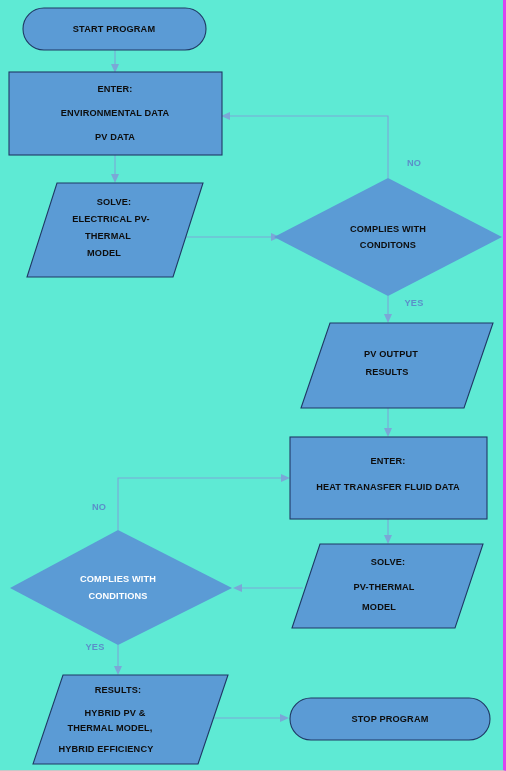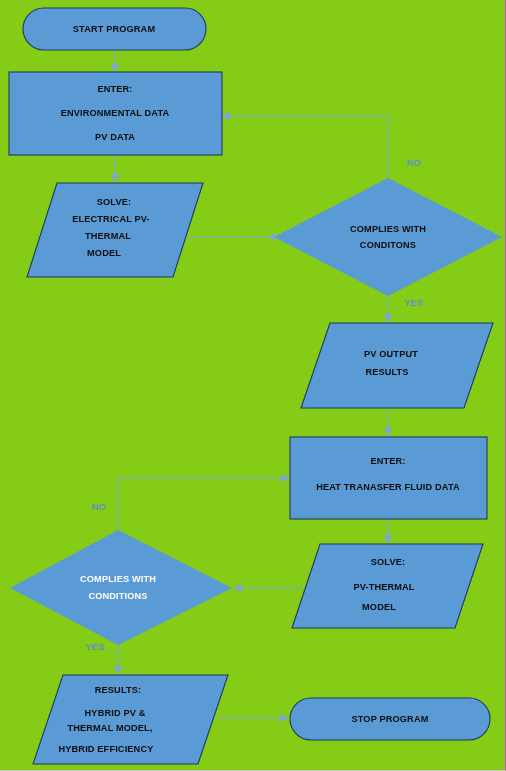--- a/index.html
+++ b/index.html
@@ -8,24 +8,24 @@
     padding: 0;
     background: #ffffff;
   }
   body {
     font-family: "Liberation Sans", sans-serif;
   }
   #flowchart-root {
     position: relative;
     width: 506px;
     height: 771px;
-    background: #84cc16;
+    background: #5eead4;
     overflow: hidden;
     border-bottom: 1px solid #c8c8c8;
-    border-right: 1px solid #d946ef;
+    border-right: 3px solid #d946ef;
     box-sizing: border-box;
   }
   svg#flow-svg {
     display: block;
     width: 506px;
     height: 771px;
   }
   .node-shape {
     fill: #5B9BD5;
     stroke: #1F3864;

